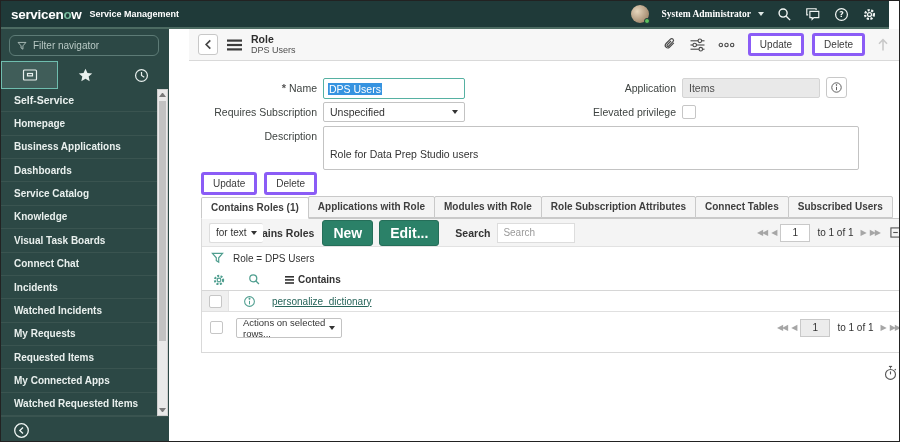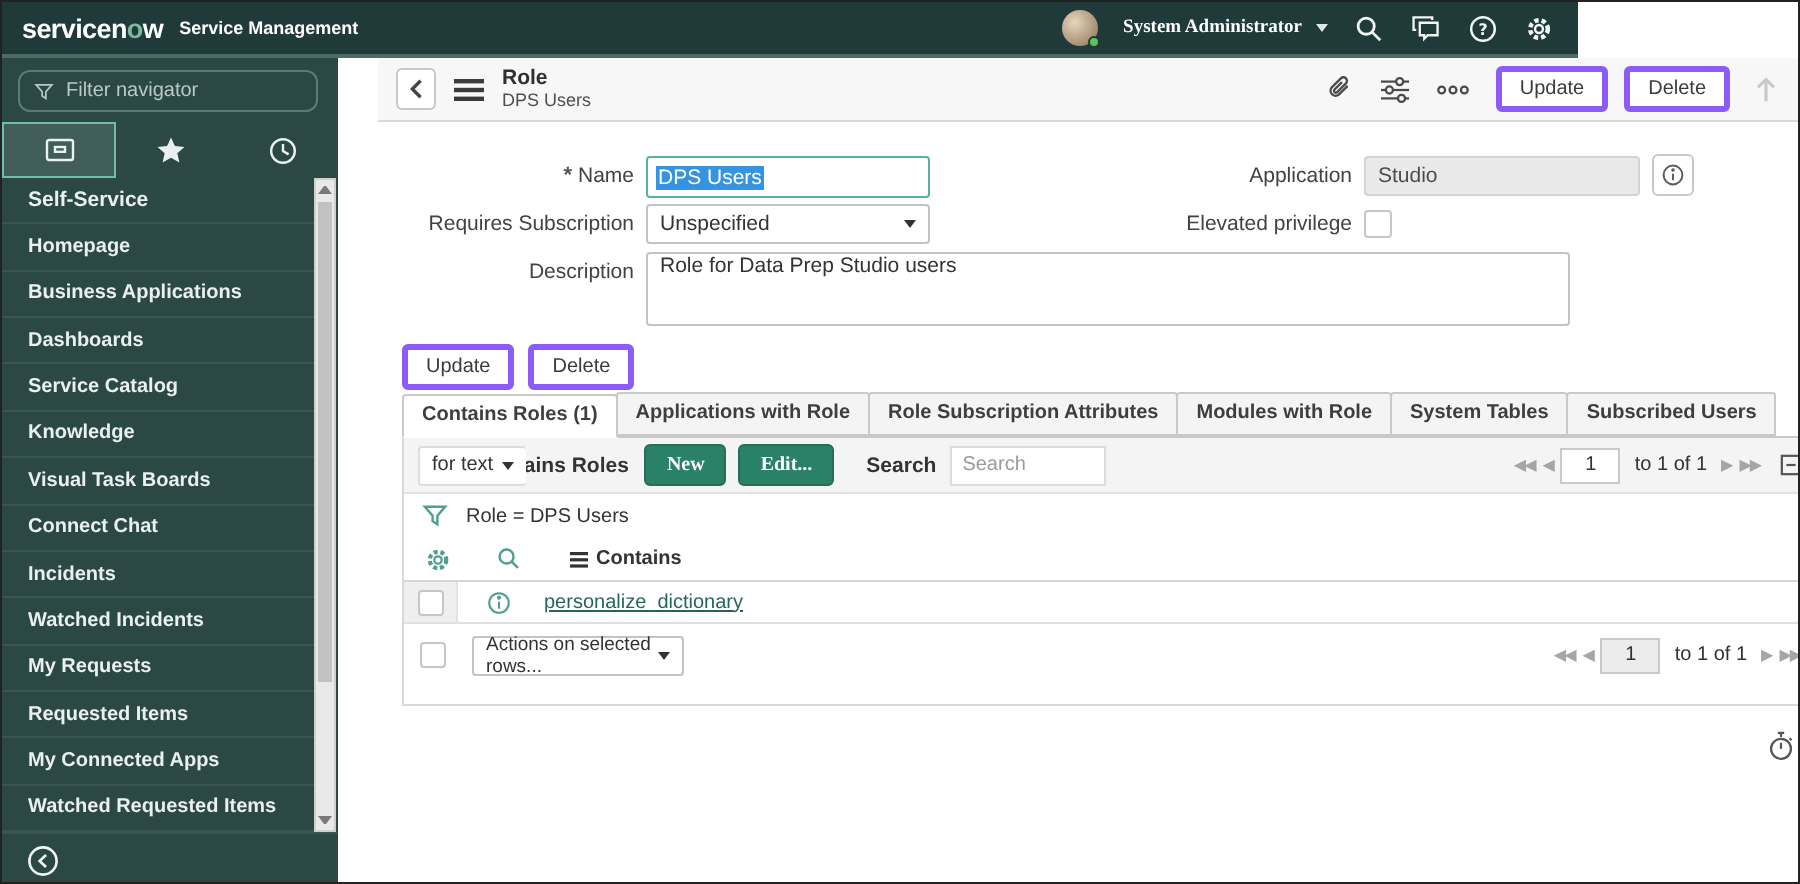--- a/index.html
+++ b/index.html
@@ -1,20 +1,20 @@
 <!DOCTYPE html>
 <html><head>
 <meta charset="utf-8">
 <style>
   * { box-sizing: border-box; margin: 0; padding: 0; }
   body { font-family: "Liberation Sans", "DejaVu Sans", sans-serif; background:#fff; }
   .screen { position:relative; width:900px; height:442px; overflow:hidden; background:#fff; border:1px solid #222; }
 
   
-  .banner { position:absolute; top:0; left:0; width:788px; height:28px; background:#1f3a39;
+  .banner { position:absolute; top:0; left:0; width:888px; height:28px; background:#1f3a39;
             border-bottom:2px solid #4c6b62; display:flex; align-items:center; }
   .logo { margin-left:10px; font-size:13.5px; font-weight:bold; color:#fff; letter-spacing:-0.3px; }
   .logo .o { color:#79bb9e; }
   .product { margin-left:8px; font-size:9px; font-weight:bold; color:#fff; }
   .banner-right { margin-left:auto; margin-right:12px; display:flex; align-items:center; gap:13px; }
   .avatar { width:18px; height:18px; border-radius:50%; position:relative;
             background:radial-gradient(circle at 35% 35%, #e6d6bd, #8c6f53); }
   .avatar .presence { position:absolute; right:-1px; bottom:-1px; width:6px; height:6px;
             border-radius:50%; background:#5cc15e; border:1px solid #1f3a39; }
   .user-name { font-size:9.5px; font-weight:bold; color:#fff;font-family:Liberation Serif, serif; }
@@ -78,41 +78,41 @@
               border:1px solid #d4d4d4; border-radius:2px; padding:0 6px; color:#4c4c4c; }
   .info-btn { position:absolute; left:637px; top:48px; width:21px; height:21px; background:#fff;
               border:1px solid #c8c8c8; border-radius:3px; display:flex; align-items:center;
               justify-content:center; color:#5a5a5a; }
   .select { border:1px solid #c3c3c3; border-radius:2px; background:#fff; justify-content:space-between; padding:0 6px; }
   .rs-select { left:134px; top:73px; width:142px; height:20px; }
   .chev { width:0; height:0; border-left:3.5px solid transparent; border-right:3.5px solid transparent;
           border-top:4.5px solid #333; }
   .checkbox { position:absolute; width:14px; height:14px; background:#fff; border:1px solid #c6c6c6; border-radius:2px; }
   .ep-check { left:493px; top:76px; }
-  .descr { position:absolute; left:134px; top:97px; width:462px; height:37px; border:1px solid #c3c3c3;
-           border-radius:2px; font-size:10.5px; color:#333; padding:0 6px; }
+  .descr { position:absolute; left:134px; top:97px; width:536px; height:37px; border:1px solid #c3c3c3;
+           border-radius:2px; font-size:10.5px; color:#333; padding:21px 6px; }
   .form-btns { position:absolute; left:12px; top:143px; display:flex; gap:7px; }
 
   
   .tabs { position:absolute; left:12px; top:168px; width:708px; height:22px;
           border-bottom:1px solid #c9c9c9; display:flex; align-items:flex-end; }
   .tab { font-size:10px; font-weight:bold; color:#3e3e3e; padding:4px 9px 5px 9px; background:#f4f4f4;
          border:1px solid #c9c9c9; margin-right:-1px; border-radius:2px 2px 0 0; white-space:nowrap; }
   .tab.active { background:#fff; border-bottom:1px solid #fff; margin-bottom:-1px; }
 
   
   .rlist { position:absolute; left:12px; top:190px; width:708px; height:134px; background:#fff;
            border:1px solid #d9d9d9; border-top:none; }
   .rl-toolbar { height:28px; background:#f4f4f4; border-bottom:1px solid #e2e2e2;
                 display:flex; align-items:center; padding:0 7px; }
   .rl-hamb { width:20px; height:20px; background:#fbfbfb; border:1px solid #c9c9c9; border-radius:3px;
              display:flex; align-items:center; justify-content:center; color:#555; }
   .rl-title { font-size:10.5px; font-weight:bold; color:#333; margin:0 8px 0 9px; }
-  .gbtn { background:#2b8168; border:1px solid #256e59; border-radius:3px; color:#fff; font-size:10px;
-          font-weight:bold; padding:4px 10px; margin-right:6px; font-family:Liberation Serif, serif; }
+  .gbtn { background:#2b8168; border:1px solid #256e59; border-radius:3px; color:#fff; font-size:14px;
+          font-weight:bold; padding:4px 10px; margin-right:6px; font-family:Liberation Sans, sans-serif; }
   .search-lbl { font-size:10.5px; font-weight:bold; color:#333; margin:0 7px 0 10px; }
   .ft-select { width:54px; height:20px; font-size:10px; border:1px solid #ddd; border-right:none; }
   .search-input { width:78px; height:20px; border:1px solid #ddd; background:#fff; font-size:10px;
                   padding:0 5px; font-family:inherit; outline:none; color:#333; }
   .search-input::placeholder { color:#9a9a9a; }
   .rl-spacer { flex:1; }
 
   .pager { display:flex; align-items:center; gap:4px; }
   .parr { font-size:8px; color:#a6a6a6; letter-spacing:-1px; line-height:1; }
   .pnum { width:30px; height:18px; border:1px solid #c9c9c9; background:#fff; font-size:10px; color:#333;
@@ -304,21 +304,21 @@
           </svg>
       </span>
     </div>
 
     <div class="lbl" style="left:0; width:128px; top:49px;"><span class="req">*</span><span>Name</span></div>
     <div class="fld name-input">
         <span class="sel-text">DPS Users</span>
       </div>
 
     <div class="lbl" style="left:360px; width:127px; top:49px;">Application</div>
-    <div class="fld ro-input">Studio</div>
+    <div class="fld ro-input">Items</div>
     <div class="info-btn">
       <svg width="13" height="13" viewBox="0 0 16 16" fill="none" stroke="currentColor" stroke-width="1.2">
           <circle cx="8" cy="8" r="5.8"></circle>
           <line x1="8" y1="7.2" x2="8" y2="11.3"></line>
           <circle cx="8" cy="4.9" r="0.5" fill="currentColor"></circle>
         </svg>
     </div>
 
     <div class="lbl" style="left:0; width:128px; top:73px;">Requires Subscription</div>
     <div class="fld select rs-select">
@@ -333,23 +333,23 @@
     <div class="descr">Role for Data Prep Studio users</div>
 
     <div class="form-btns">
       <button class="btn">Update</button>
       <button class="btn">Delete</button>
     </div>
 
     <div class="tabs">
       <div class="tab active">Contains Roles (1)</div>
       <div class="tab">Applications with Role</div>
+      <div class="tab">Modules with Role</div>
       <div class="tab">Role Subscription Attributes</div>
-      <div class="tab">Modules with Role</div>
-      <div class="tab">System Tables</div>
+      <div class="tab">Connect Tables</div>
       <div class="tab">Subscribed Users</div>
     </div>
 
     <div class="rlist">
       <div class="rl-toolbar">
         <div class="rl-hamb ic">
           <svg width="11" height="9" viewBox="0 0 11 9" fill="currentColor">
               <rect x="0" y="0" width="11" height="1.8"></rect>
               <rect x="0" y="3.5" width="11" height="1.8"></rect>
               <rect x="0" y="7" width="11" height="1.8"></rect>

